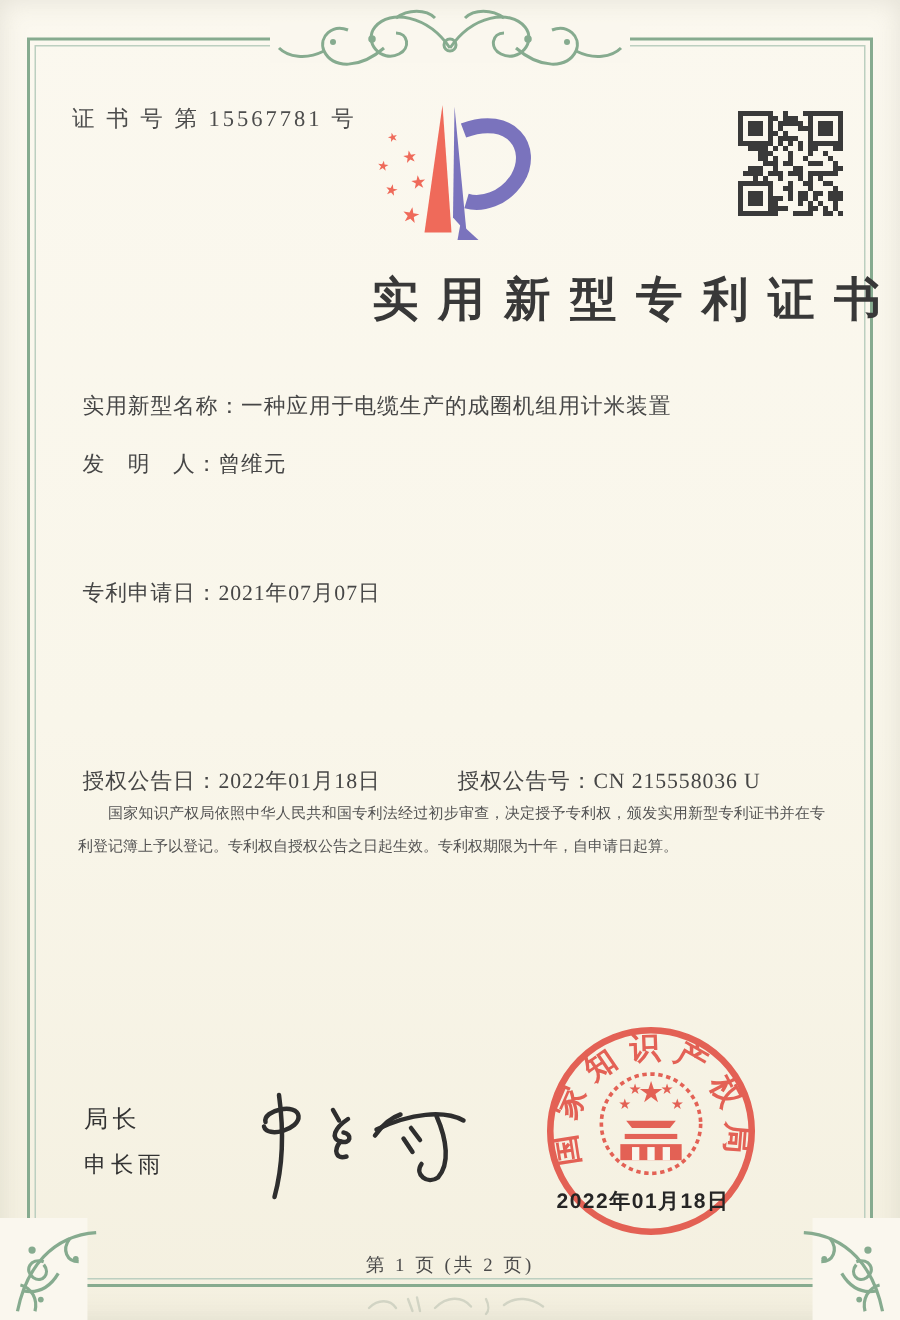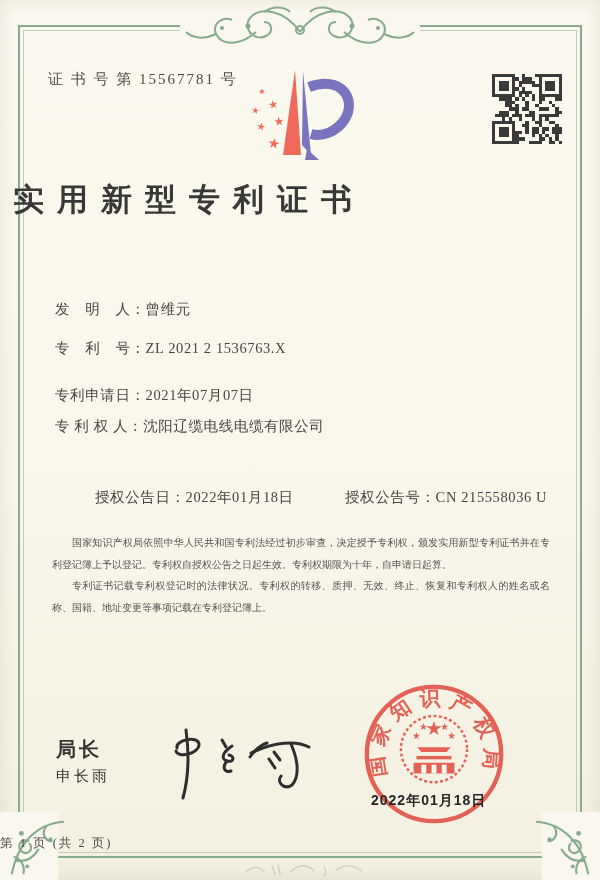--- a/index.html
+++ b/index.html
@@ -8,38 +8,38 @@
     background:linear-gradient(180deg,#fbf8ef 0%,#f9f6ea 55%,#f4f0e0 100%);
     box-shadow:inset 0 0 18px rgba(120,120,100,.18);
     font-family:"Liberation Serif","DejaVu Serif",serif;color:#3f3f3f;
   }
   .frame-outer{position:absolute;left:18px;right:18px;top:25px;bottom:22px;border:2px solid #86ab8f;}
   .frame-inner{position:absolute;left:3px;right:3px;top:3px;bottom:3px;border:1px solid #bccfc0;}
   .ornament{position:absolute;pointer-events:none;}
   .cert-no{position:absolute;left:48px;top:70px;font-size:15px;letter-spacing:2px;color:#4c4c4c;}
   .logo{position:absolute;left:243px;top:63px;width:118px;height:99px;}
   .qr{position:absolute;left:492px;top:74px;width:70px;height:70px;}
-  .cert-title{position:absolute;left:0;right:0;top:179px;text-align:left;font-size:31px;font-weight:bold;
+  .cert-title{position:absolute;left:0;right:0;top:179px;text-align:right;font-size:31px;font-weight:bold;
     letter-spacing:13px;text-indent:13px;color:#383838;}
   .field-row{position:absolute;left:55px;right:45px;font-size:14.5px;letter-spacing:.6px;color:#464646;white-space:nowrap;}
   .field-label{font-weight:500;}
-  .grant-row{position:absolute;left:55px;right:45px;top:488px;font-size:14.5px;letter-spacing:.6px;color:#464646;white-space:nowrap;margin-left:40px;}
+  .grant-row{position:absolute;left:55px;right:45px;top:511px;font-size:14.5px;letter-spacing:.6px;color:#464646;white-space:nowrap;}
   .grant-no{position:absolute;left:250px;top:0;}
   .legal{position:absolute;left:52px;right:50px;top:532px;font-size:10px;line-height:21.5px;
     text-align:justify;color:#535353;}
   .legal p{margin:0;text-indent:2em;}
-  .signer-role{position:absolute;left:56px;top:736px;font-size:20px;font-weight:bold;letter-spacing:3px;
+  .signer-role{position:absolute;left:56px;top:736px;font-size:16px;font-weight:normal;letter-spacing:3px;
     color:#333;font-family:"Liberation Sans","DejaVu Sans",sans-serif;}
   .signer-name{position:absolute;left:56px;top:767px;font-size:15px;font-weight:normal;letter-spacing:3px;
     color:#333;font-family:"Liberation Sans","DejaVu Sans",sans-serif;}
   .signature{position:absolute;left:122px;top:714px;width:220px;height:95px;}
   .seal{position:absolute;left:361px;top:681px;width:146px;height:146px;opacity:.92;}
   .seal-date{position:absolute;left:371px;top:792px;font-size:14px;font-weight:bold;letter-spacing:1px;
     color:#252525;font-family:"Liberation Sans","DejaVu Sans",sans-serif;}
-  .footer{position:absolute;left:0;right:0;top:835px;font-size:12.5px;letter-spacing:2px;color:#4a4a4a;}
+  .footer{position:absolute;left:0;right:0;top:835px;text-align:center;font-size:12.5px;letter-spacing:2px;color:#4a4a4a;}
   .ghost{position:absolute;left:238px;top:860px;width:135px;height:18px;opacity:.35;}
 </style>
 </head>
 <body>
 
 <div class="page">
 
   <div class="frame-outer">
     <div class="frame-inner"></div>
   </div>
@@ -343,43 +343,39 @@
           <rect x="13" y="20" width="1" height="1"></rect>
           <rect x="14" y="20" width="1" height="1"></rect>
           <rect x="17" y="20" width="1" height="1"></rect>
           <rect x="18" y="20" width="1" height="1"></rect>
           <rect x="20" y="20" width="1" height="1"></rect>
         </g>
       </svg></div>
 
   <div class="cert-title">实用新型专利证书</div>
 
+  <div class="field-row" style="top:261px">
+    <span class="field-label">实用新型名称：</span><span class="field-value">一种应用于电缆生产的成圈机组用计米装置</span>
+  </div>
   <div class="field-row" style="top:300px">
     <span class="field-label">发　明　人：</span><span class="field-value">曾维元</span>
   </div>
-  <div class="field-row" style="top:339px">
-    <span class="field-label">专　利　号：</span><span class="field-value">ZL 2021 2 1536763.X</span>
-  </div>
   <div class="field-row" style="top:386px">
     <span class="field-label">专利申请日：</span><span class="field-value">2021年07月07日</span>
-  </div>
-  <div class="field-row" style="top:417px">
-    <span class="field-label">专 利 权 人：</span><span class="field-value">沈阳辽缆电线电缆有限公司</span>
   </div>
 
   <div class="grant-row">
     <span>授权公告日：</span><span>2022年01月18日</span>
     <span class="grant-no">
       <span>授权公告号：</span><span>CN 215558036 U</span>
     </span>
   </div>
 
   <div class="legal">
     <p>国家知识产权局依照中华人民共和国专利法经过初步审查，决定授予专利权，颁发实用新型专利证书并在专利登记簿上予以登记。专利权自授权公告之日起生效。专利权期限为十年，自申请日起算。</p>
-    <p>专利证书记载专利权登记时的法律状况。专利权的转移、质押、无效、终止、恢复和专利权人的姓名或名称、国籍、地址变更等事项记载在专利登记簿上。</p>
   </div>
 
   <div class="signer-role">局长</div>
   <div class="signer-name">申长雨</div>
 
   <svg class="signature" viewBox="0 0 220 95">
     <g fill="none" stroke="#2e2e2e" stroke-width="3" stroke-linecap="round">
       <path d="M55,34 C53,26 76,21 77,30 C78,39 56,45 54,37"></path>
       <path d="M64,16 C67,38 67,62 61,84"></path>
       <path d="M100,26 l4,7"></path>

